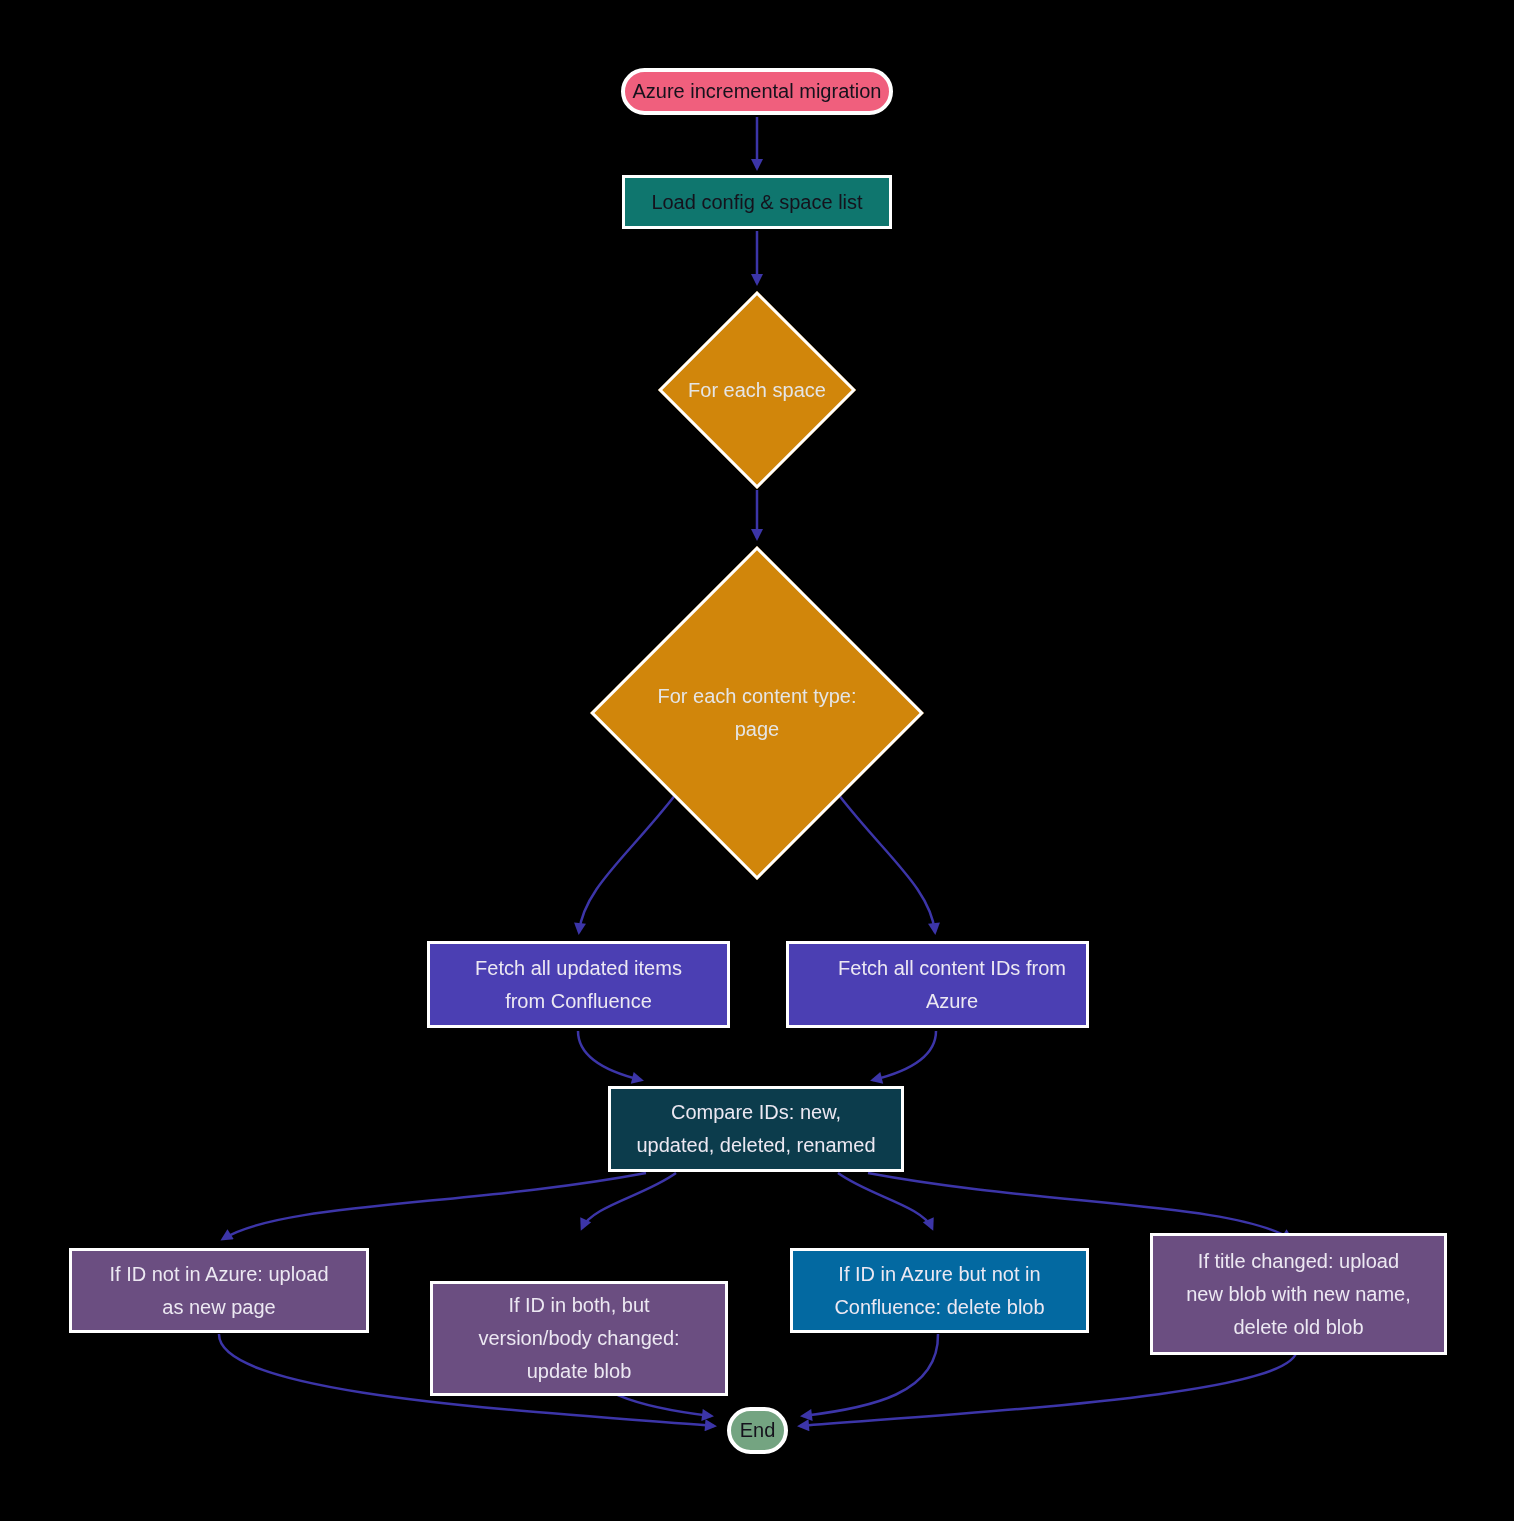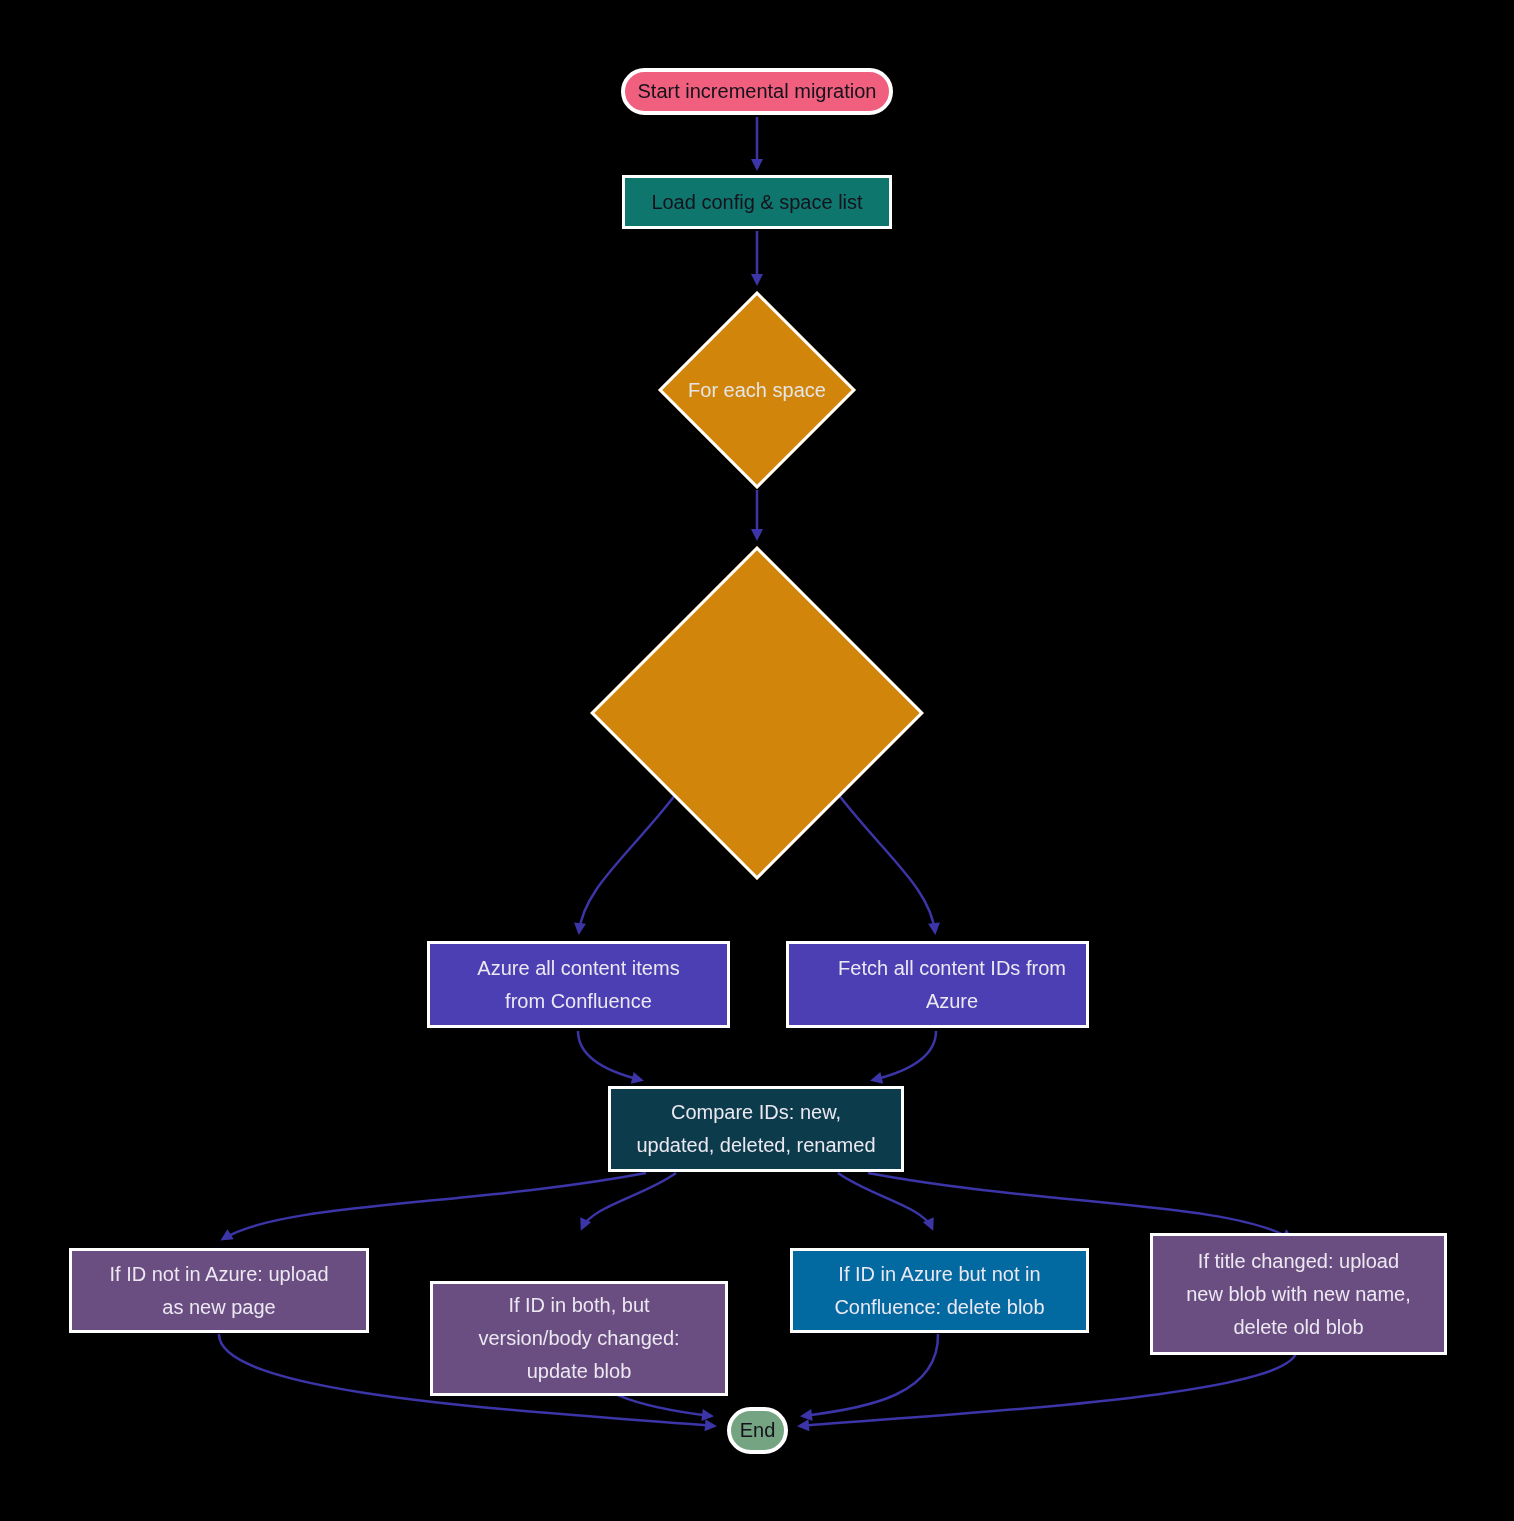--- a/index.html
+++ b/index.html
@@ -55,30 +55,32 @@
     <path class="edge" d="M646,1173 C470,1206 282,1202 223,1239" marker-end="url(#arrow)"></path>
     <path class="edge" d="M676,1173 C644,1196 592,1206 582,1228" marker-end="url(#arrow)"></path>
     <path class="edge" d="M838,1173 C870,1196 922,1206 932,1228" marker-end="url(#arrow)"></path>
     <path class="edge" d="M868,1173 C1044,1206 1232,1202 1291,1239" marker-end="url(#arrow)"></path>
     <path class="edge" d="M219,1334 C218,1394 510,1410 714,1426" marker-end="url(#arrow)"></path>
     <path class="edge" d="M578,1349 C577,1392 644,1408 711,1416" marker-end="url(#arrow)"></path>
     <path class="edge" d="M938,1334 C939,1394 870,1408 803,1416" marker-end="url(#arrow)"></path>
     <path class="edge" d="M1297,1349 C1298,1394 1004,1410 800,1426" marker-end="url(#arrow)"></path>
   </svg>
 
-  <div class="node pill dark-text" style="left: 621px; top: 68px; width: 272px; height: 47px; background-color: rgb(240, 95, 125);">Start incremental migration</div>
+  <div class="node pill dark-text" style="left: 621px; top: 68px; width: 272px; height: 47px; background-color: rgb(240, 95, 125);">Azure incremental migration</div>
 
   <div class="node dark-text" style="left: 622px; top: 175px; width: 270px; height: 54px; background-color: #0f766e;">Load config &amp; space list</div>
 
   <div class="diamond-shape" style="left: 687px; top: 320px; width: 140px; height: 140px; background-color: rgb(209, 134, 11);"></div>
   <div class="diamond-label" style="left:642px;top:320px;width:230px;height:140px;">For each space</div>
 
   <div class="diamond-shape" style="left: 639px; top: 595px; width: 236px; height: 236px; background-color: rgb(209, 134, 11);"></div>
+  <div class="diamond-label" style="left:632px;top:595px;width:250px;height:236px;">For each content type:
+page</div>
 
-  <div class="node" style="left: 427px; top: 941px; width: 303px; height: 87px; background-color: rgb(75, 63, 179);">Azure all content items
+  <div class="node" style="left: 427px; top: 941px; width: 303px; height: 87px; background-color: rgb(75, 63, 179);">Fetch all updated items
 from Confluence</div>
   <div class="node" style="left: 786px; top: 941px; width: 303px; height: 87px; background-color: rgb(75, 63, 179); padding-left: 29px;">Fetch all content IDs from
 Azure</div>
 
   <div class="node" style="left: 608px; top: 1086px; width: 296px; height: 86px; background-color: rgb(12, 60, 76);">Compare IDs: new,
 updated, deleted, renamed</div>
 
   <div class="node" style="left: 69px; top: 1248px; width: 300px; height: 85px; background-color: rgb(107, 78, 129);">If ID not in Azure: upload
 as new page</div>
   <div class="node" style="left: 430px; top: 1233px; width: 298px; height: 115px; background-color: rgb(107, 78, 129); margin-top: 48px;">If ID in both, but

